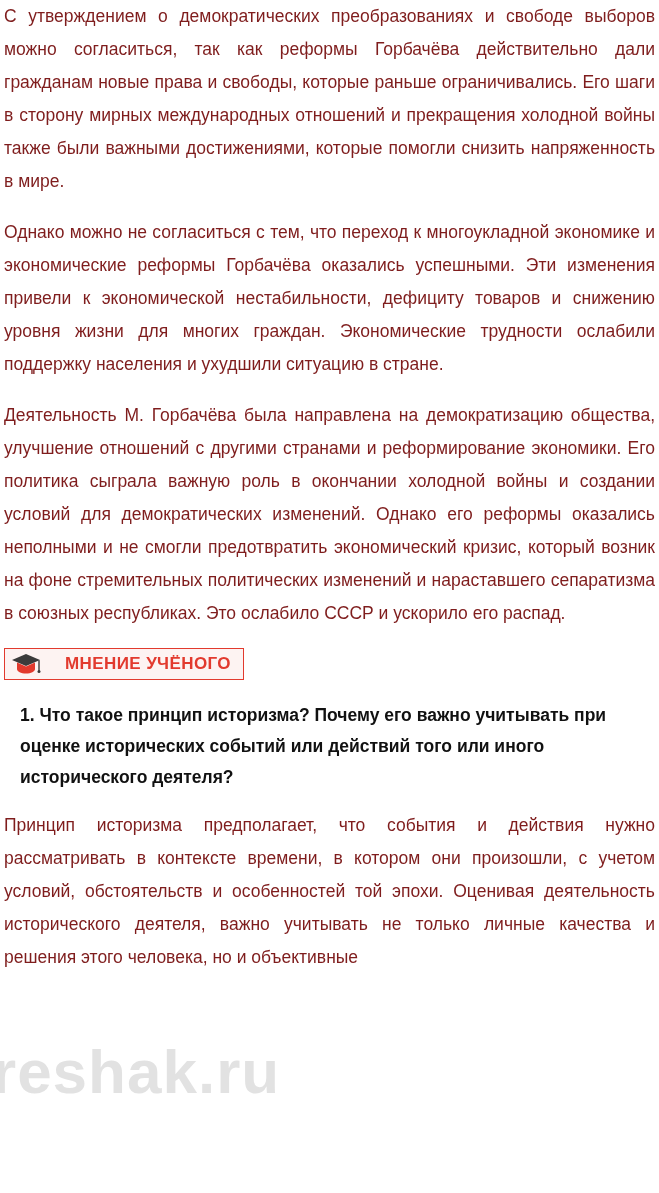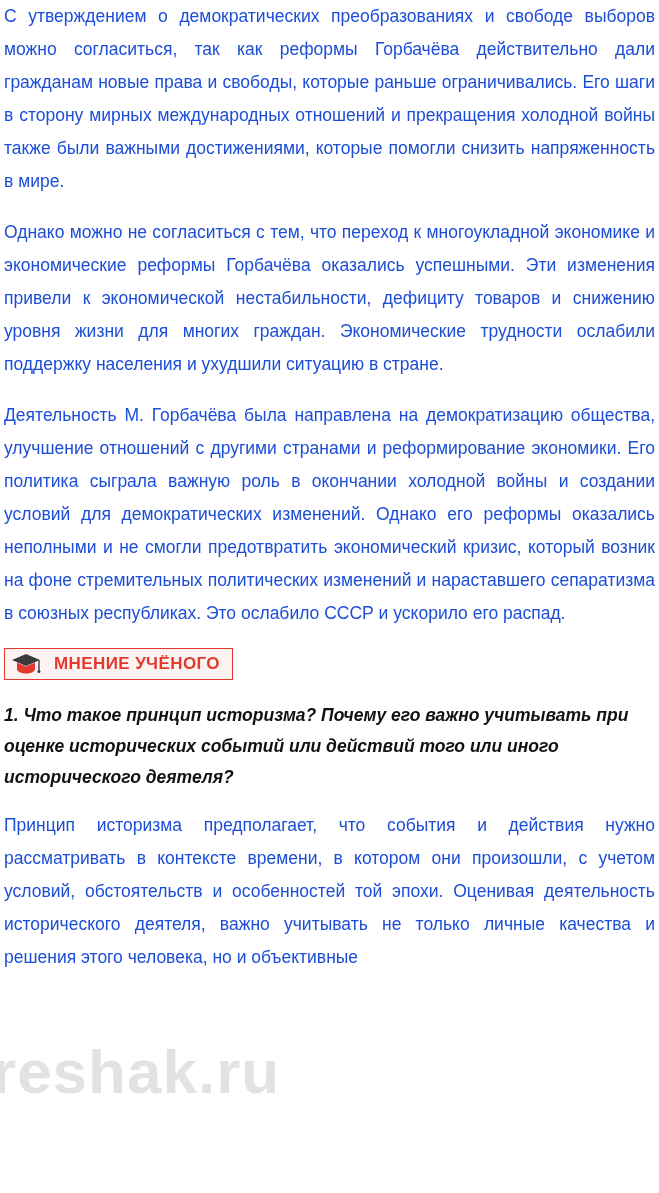--- a/index.html
+++ b/index.html
@@ -21,42 +21,42 @@
     height: 1193px;
     box-sizing: border-box;
     padding: 0 4px;
   }
   .para {
     font-size: 17.5px;
     line-height: 33px;
     text-align: justify;
     text-justify: inter-word;
     margin: 0 0 18px 0;
-    color: #1d4ed8;
+    color: #7f1d1d;
     hyphens: none;
   }
   .para.last-block {
   }
   .q-head {
     font-size: 17.5px;
     line-height: 33px;
     font-weight: bold;
     margin: 0 0 10px 0;
     color: #111;
     text-align: left;
   }
   .badge-wrap {
     margin: 14px 0 20px 0;
     position: relative;
     display: block;
   }
   .badge {
     display: inline-flex;
     align-items: center;
-    gap: 13px;
+    gap: 24px;
     border: 1px solid #e23a2e;
     background: #fdf3f2;
     padding: 3px 12px 3px 6px;
     box-sizing: border-box;
   }
   .badge-text {
     font-size: 17px;
     font-weight: bold;
     letter-spacing: 0.4px;
     color: #e23a2e;
@@ -65,22 +65,21 @@
     width: 30px;
     height: 24px;
     display: inline-block;
     position: relative;
     flex: 0 0 auto;
   }
   .bold-q {
     font-size: 17.5px;
     line-height: 31px;
     font-weight: bold;
-    font-style: italic;
-    margin: 0 0 16px 0;
+    margin: 0 0 16px 16px;
     color: #111;
     text-align: left;
   }
   .watermark {
     position: absolute;
     left: -8px;
     top: 1040px;
     font-size: 62px;
     font-weight: bold;
     color: rgba(150,150,150,0.28);

